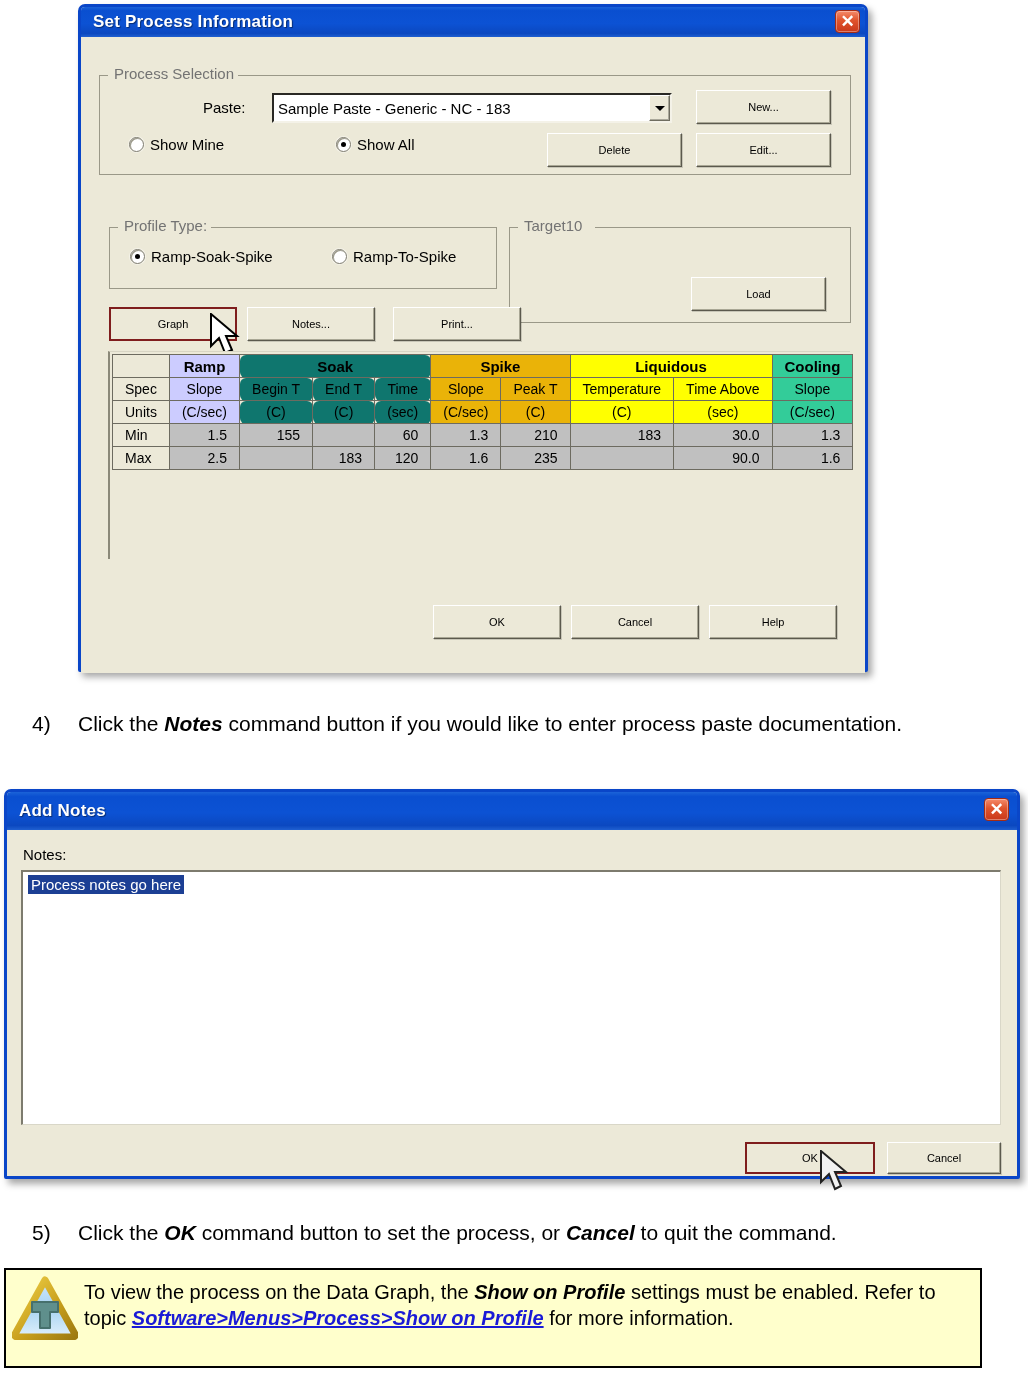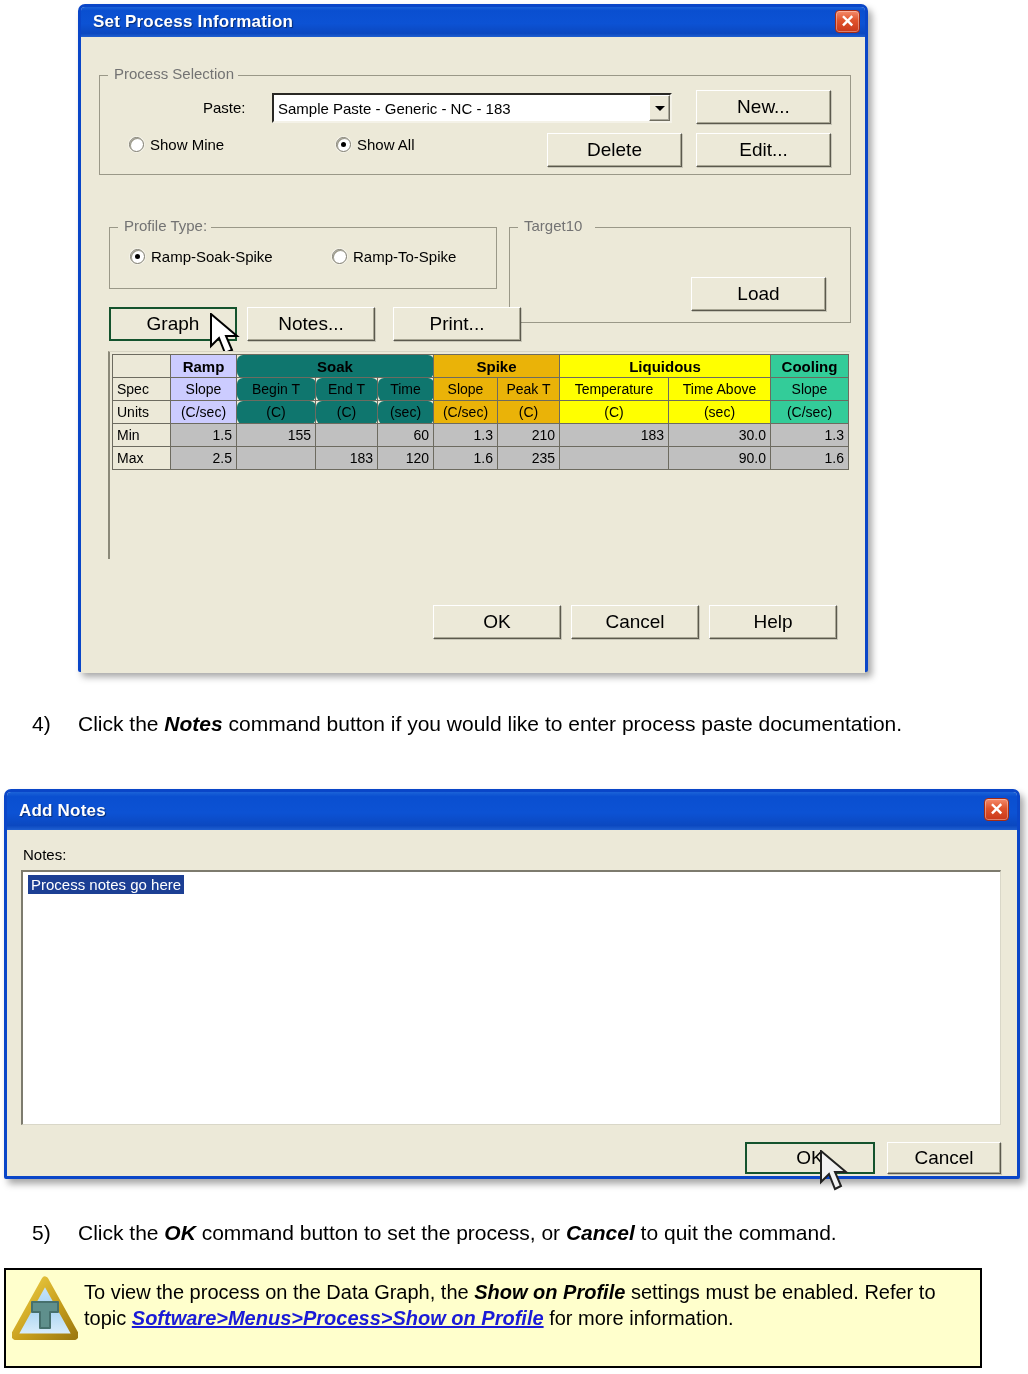--- a/index.html
+++ b/index.html
@@ -89,24 +89,24 @@
     border-right: 5px solid transparent;
     border-top: 5px solid #000;
   }
   .btn {
     position: absolute;
     background: #ece9d8;
     border: 1px solid #ffffff;
     border-right-color: #5b594d; border-bottom-color: #5b594d;
     box-shadow: inset -1px -1px 0 #a9a795, 1px 1px 0 rgba(0,0,0,.15);
     display: flex; align-items: center; justify-content: center;
-    font-size: 19px; color: #000; cursor: pointer;
+    font-size: 11px; color: #000; cursor: pointer;
     white-space: nowrap;
   }
-  .btn.default { border: 2px solid #14532d; box-shadow: inset 0 0 0 1px #ece9d8; }
+  .btn.default { border: 2px solid #7f1d1d; box-shadow: inset 0 0 0 1px #ece9d8; }
   .radio { position: absolute; display: flex; align-items: center; cursor: pointer; }
   .radio .dot {
     width: 15px; height: 15px; border-radius: 50%;
     background: #fff;
     border: 1px solid #7d7b6e;
     box-shadow: inset 1px 1px 0 #9a9888, 0 0 0 1px #f4f2e8;
     margin-right: 6px;
     position: relative;
   }
   .radio .dot.on::after {
@@ -119,21 +119,21 @@
   .gridwrap {
     position: absolute;
     border-left: 2px solid #8b8979;
     border-top: 1px solid #d8d5c4;
     background: #ece9d8;
   }
   table.spec { border-collapse: collapse; font-size: 14px; table-layout: fixed; }
   table.spec td {
     border: 1px solid #6d6b60;
     height: 23px;
-    padding: 0 4px;
+    padding: 0 12px;
     white-space: nowrap;
     color: #000;
   }
   td.hdr { font-weight: bold; text-align: center; font-size: 15px; }
   td.sub { text-align: center; }
   td.rowhdr { background: #ece9d8; text-align: left; padding-left: 4px; width: 58px; }
   td.val { background: #c0c0c0; text-align: right; padding-right: 5px; }
   td.blank { background: #ece9d8; }
   td.c-ramp  { background: #ccccff; }
   td.c-soak  { background: #0f766e; border-radius: 6px; }

